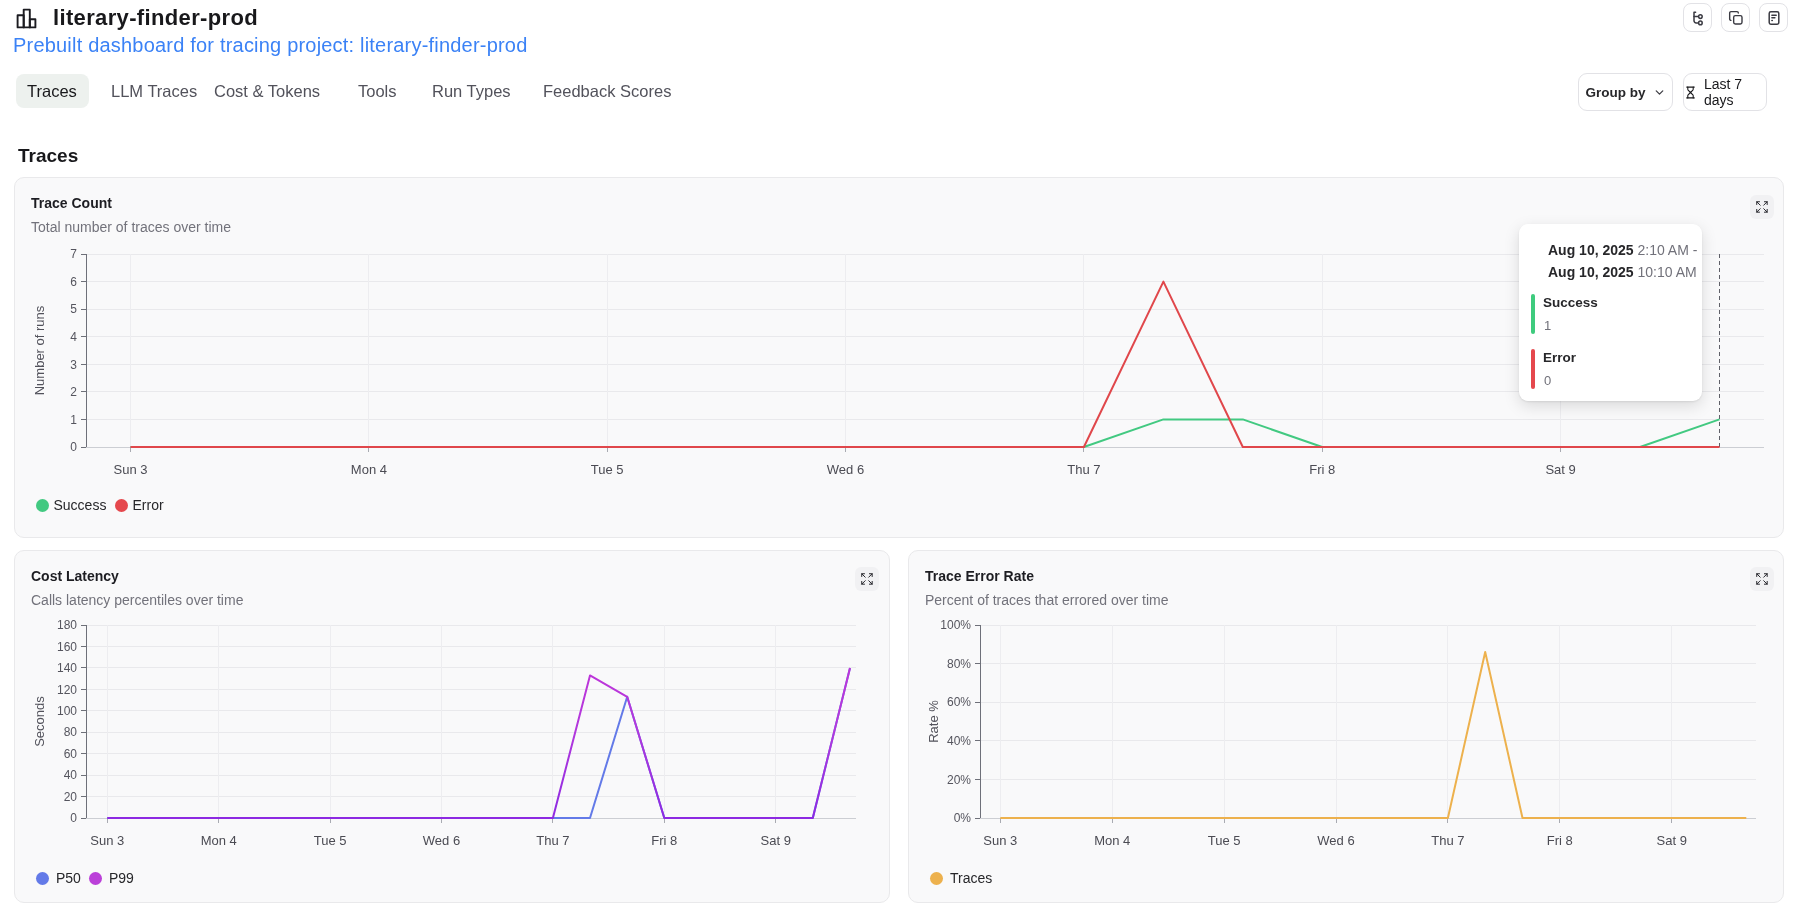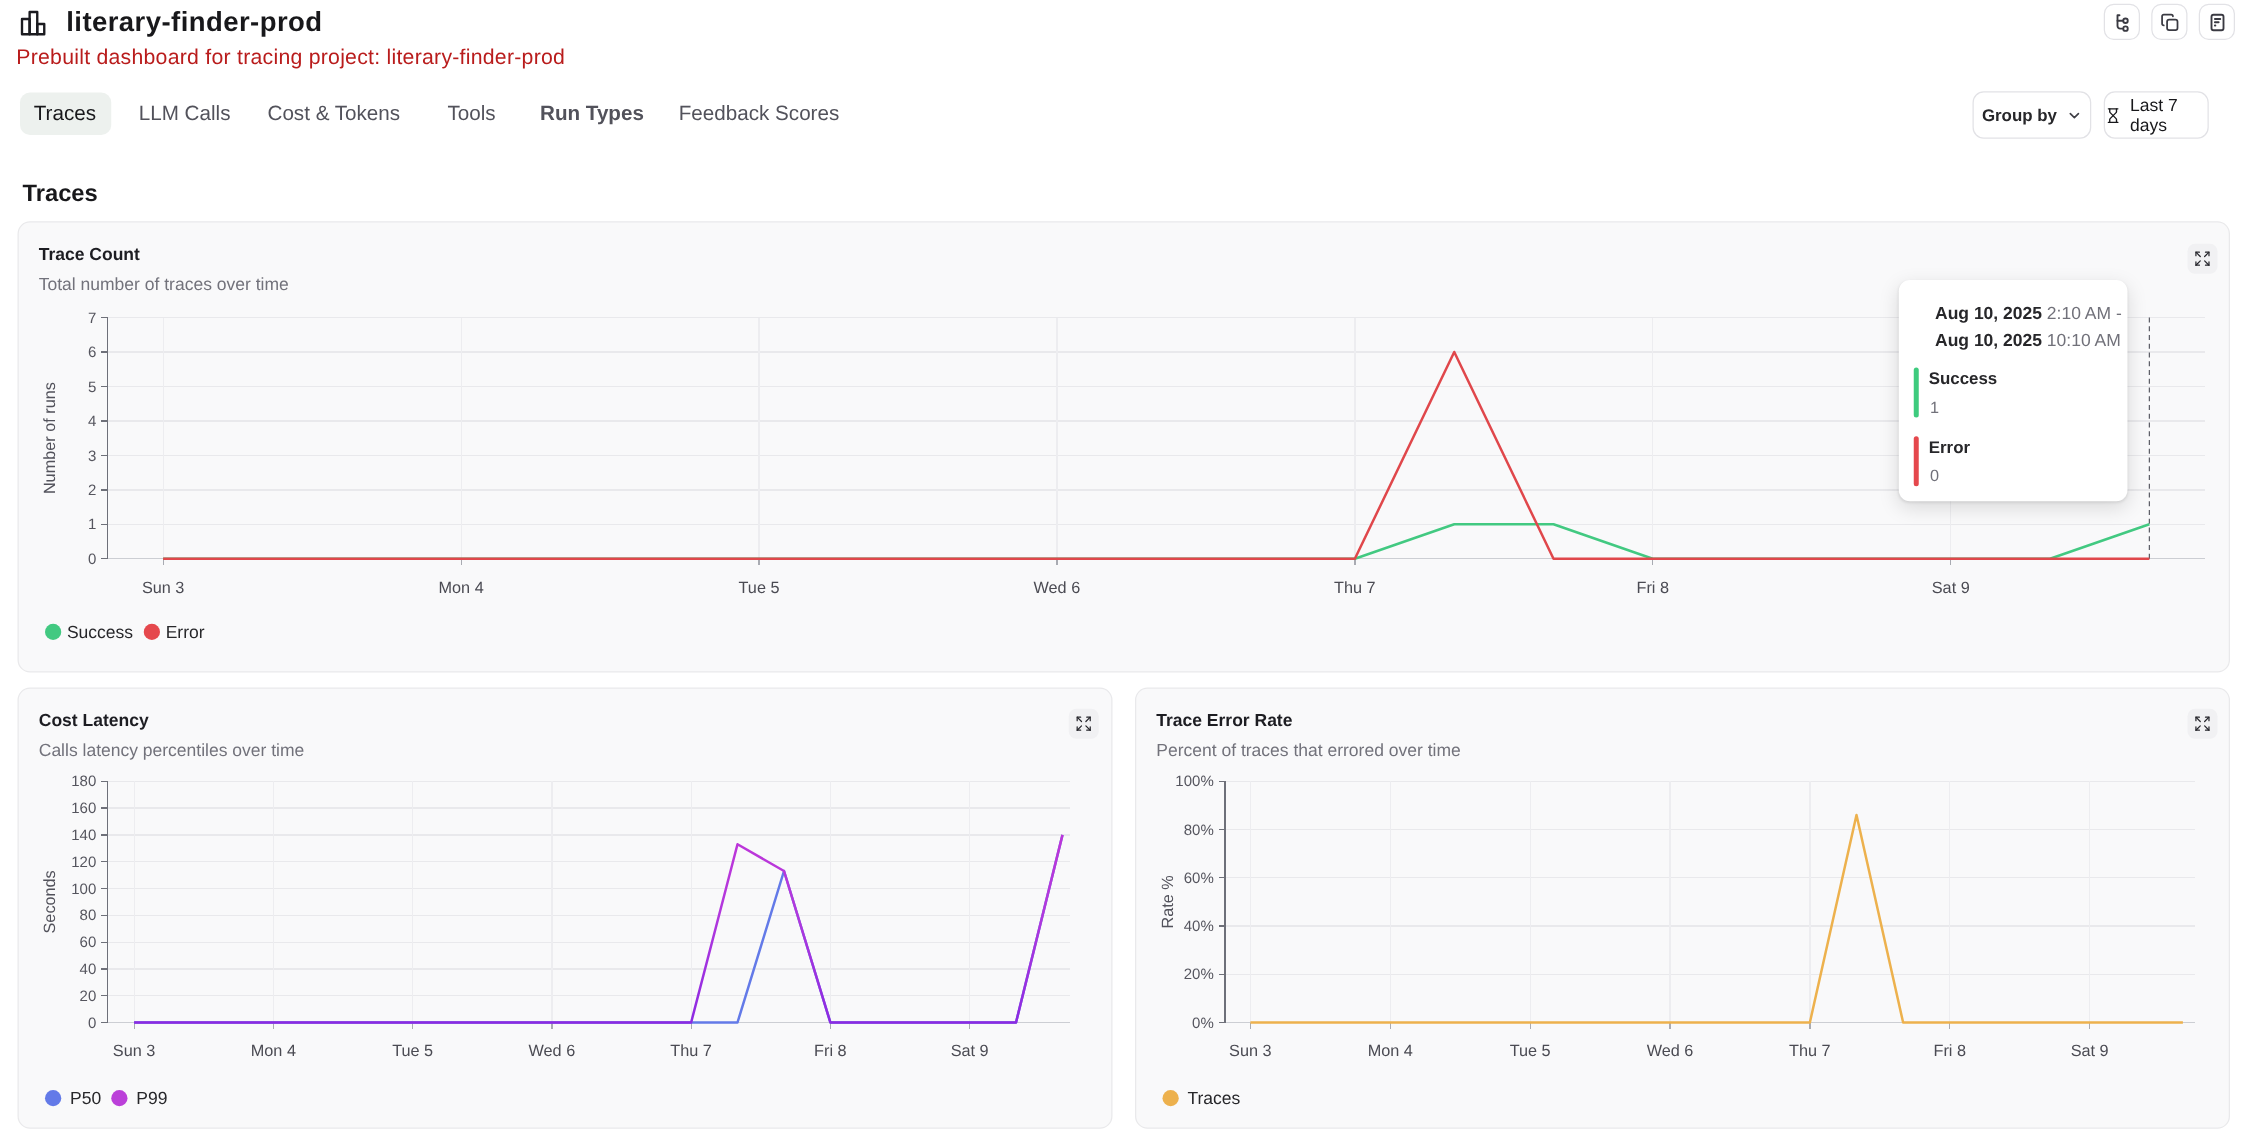--- a/index.html
+++ b/index.html
@@ -7,21 +7,21 @@
 </style></head>
 <body>
 <div style="position:relative;width:1798px;height:912px">
 
 <div style="position:absolute;left:16px;top:8px;width:21px;height:21px"><svg width="21" height="21" viewBox="0 0 21 21" fill="none" stroke="#1b1b20" stroke-width="1.9" stroke-linejoin="round">
         <rect x="1.6" y="7.2" width="6.1" height="12.2"></rect>
         <rect x="7.7" y="1.6" width="6.1" height="17.8"></rect>
         <rect x="13.8" y="11.2" width="5.6" height="8.2"></rect>
       </svg></div>
 <div style="position:absolute;left:53px;top:5px;font-size:22px;font-weight:700;color:#18181b;line-height:26px;letter-spacing:0.35px">literary-finder-prod</div>
-<div style="position:absolute;left:13px;top:36px;font-size:17px;color:#b91c1c;line-height:19px;letter-spacing:0.2px">Prebuilt dashboard for tracing project: literary-finder-prod</div>
+<div style="position:absolute;left:13px;top:36px;font-size:20px;color:#3b82f6;line-height:19px;letter-spacing:0.2px">Prebuilt dashboard for tracing project: literary-finder-prod</div>
 
 <div class="hbtn" style="left:1683px">
       <svg width="16" height="16" viewBox="0 0 16 16" fill="none" stroke="#3a3a42" stroke-width="1.5" stroke-linecap="round" stroke-linejoin="round">
         <path d="M4 2.2h1.6M4 2.2v8.6a2.1 2.1 0 0 0 2.1 2.1h1.6"></path>
         <path d="M4 6.6h4.2"></path>
         <circle cx="10.4" cy="6.6" r="1.8"></circle>
         <circle cx="10.4" cy="12.9" r="1.8"></circle>
       </svg>
     </div>
 <div class="hbtn" style="left:1721px">
@@ -34,24 +34,24 @@
       <svg width="16" height="16" viewBox="0 0 16 16" fill="none" stroke="#3a3a42" stroke-width="1.5" stroke-linecap="round" stroke-linejoin="round">
         <rect x="3.2" y="1.8" width="9.6" height="12.4" rx="1.6"></rect>
         <path d="M5.9 5.2h4.3"></path>
         <path d="M5.9 7.8h3"></path>
         <path d="M5.9 10.4h0.4"></path>
       </svg>
     </div>
 
 <div style="position:absolute;left:16px;top:74px;width:73px;height:34px;background:#edf1ee;border-radius:8px"></div>
     <div style="position:absolute;left:27px;top:81px;font-size:16.5px;font-weight:500;color:#18181b;line-height:20px;white-space:nowrap">Traces</div>
-    <div style="position:absolute;left:111px;top:81px;font-size:16.5px;font-weight:500;color:#52525b;line-height:20px;white-space:nowrap">LLM Calls</div>
+    <div style="position:absolute;left:111px;top:81px;font-size:16.5px;font-weight:500;color:#52525b;line-height:20px;white-space:nowrap">LLM Traces</div>
     <div style="position:absolute;left:214px;top:81px;font-size:16.5px;font-weight:400;color:#52525b;line-height:20px;white-space:nowrap">Cost &amp; Tokens</div>
     <div style="position:absolute;left:358px;top:81px;font-size:16.5px;font-weight:500;color:#52525b;line-height:20px;white-space:nowrap">Tools</div>
-    <div style="position:absolute;left:432px;top:81px;font-size:16.5px;font-weight:700;color:#52525b;line-height:20px;white-space:nowrap">Run Types</div>
+    <div style="position:absolute;left:432px;top:81px;font-size:16.5px;font-weight:400;color:#52525b;line-height:20px;white-space:nowrap">Run Types</div>
     <div style="position:absolute;left:543px;top:81px;font-size:16.5px;font-weight:500;color:#52525b;line-height:20px;white-space:nowrap">Feedback Scores</div>
 
 <div style="position:absolute;left:1578px;top:73px;width:95px;height:38px;box-sizing:border-box;border:1px solid #e2e2e6;border-radius:9px;background:#fff;display:flex;align-items:center;justify-content:center;gap:7px">
       <span style="font-size:13.5px;font-weight:700;color:#27272a">Group by</span>
       <svg width="13" height="13" viewBox="0 0 24 24" fill="none" stroke="#3f3f46" stroke-width="2.4" stroke-linecap="round" stroke-linejoin="round">
         <path d="m6 9 6 6 6-6"></path>
       </svg>
     </div>
 <div style="position:absolute;left:1683px;top:73px;width:84px;height:38px;box-sizing:border-box;border:1px solid #e2e2e6;border-radius:9px;background:#fff;display:flex;align-items:center;justify-content:center;gap:7px">
       <svg width="15" height="15" viewBox="0 0 24 24" fill="none" stroke="#18181b" stroke-width="2" stroke-linecap="round" stroke-linejoin="round">

